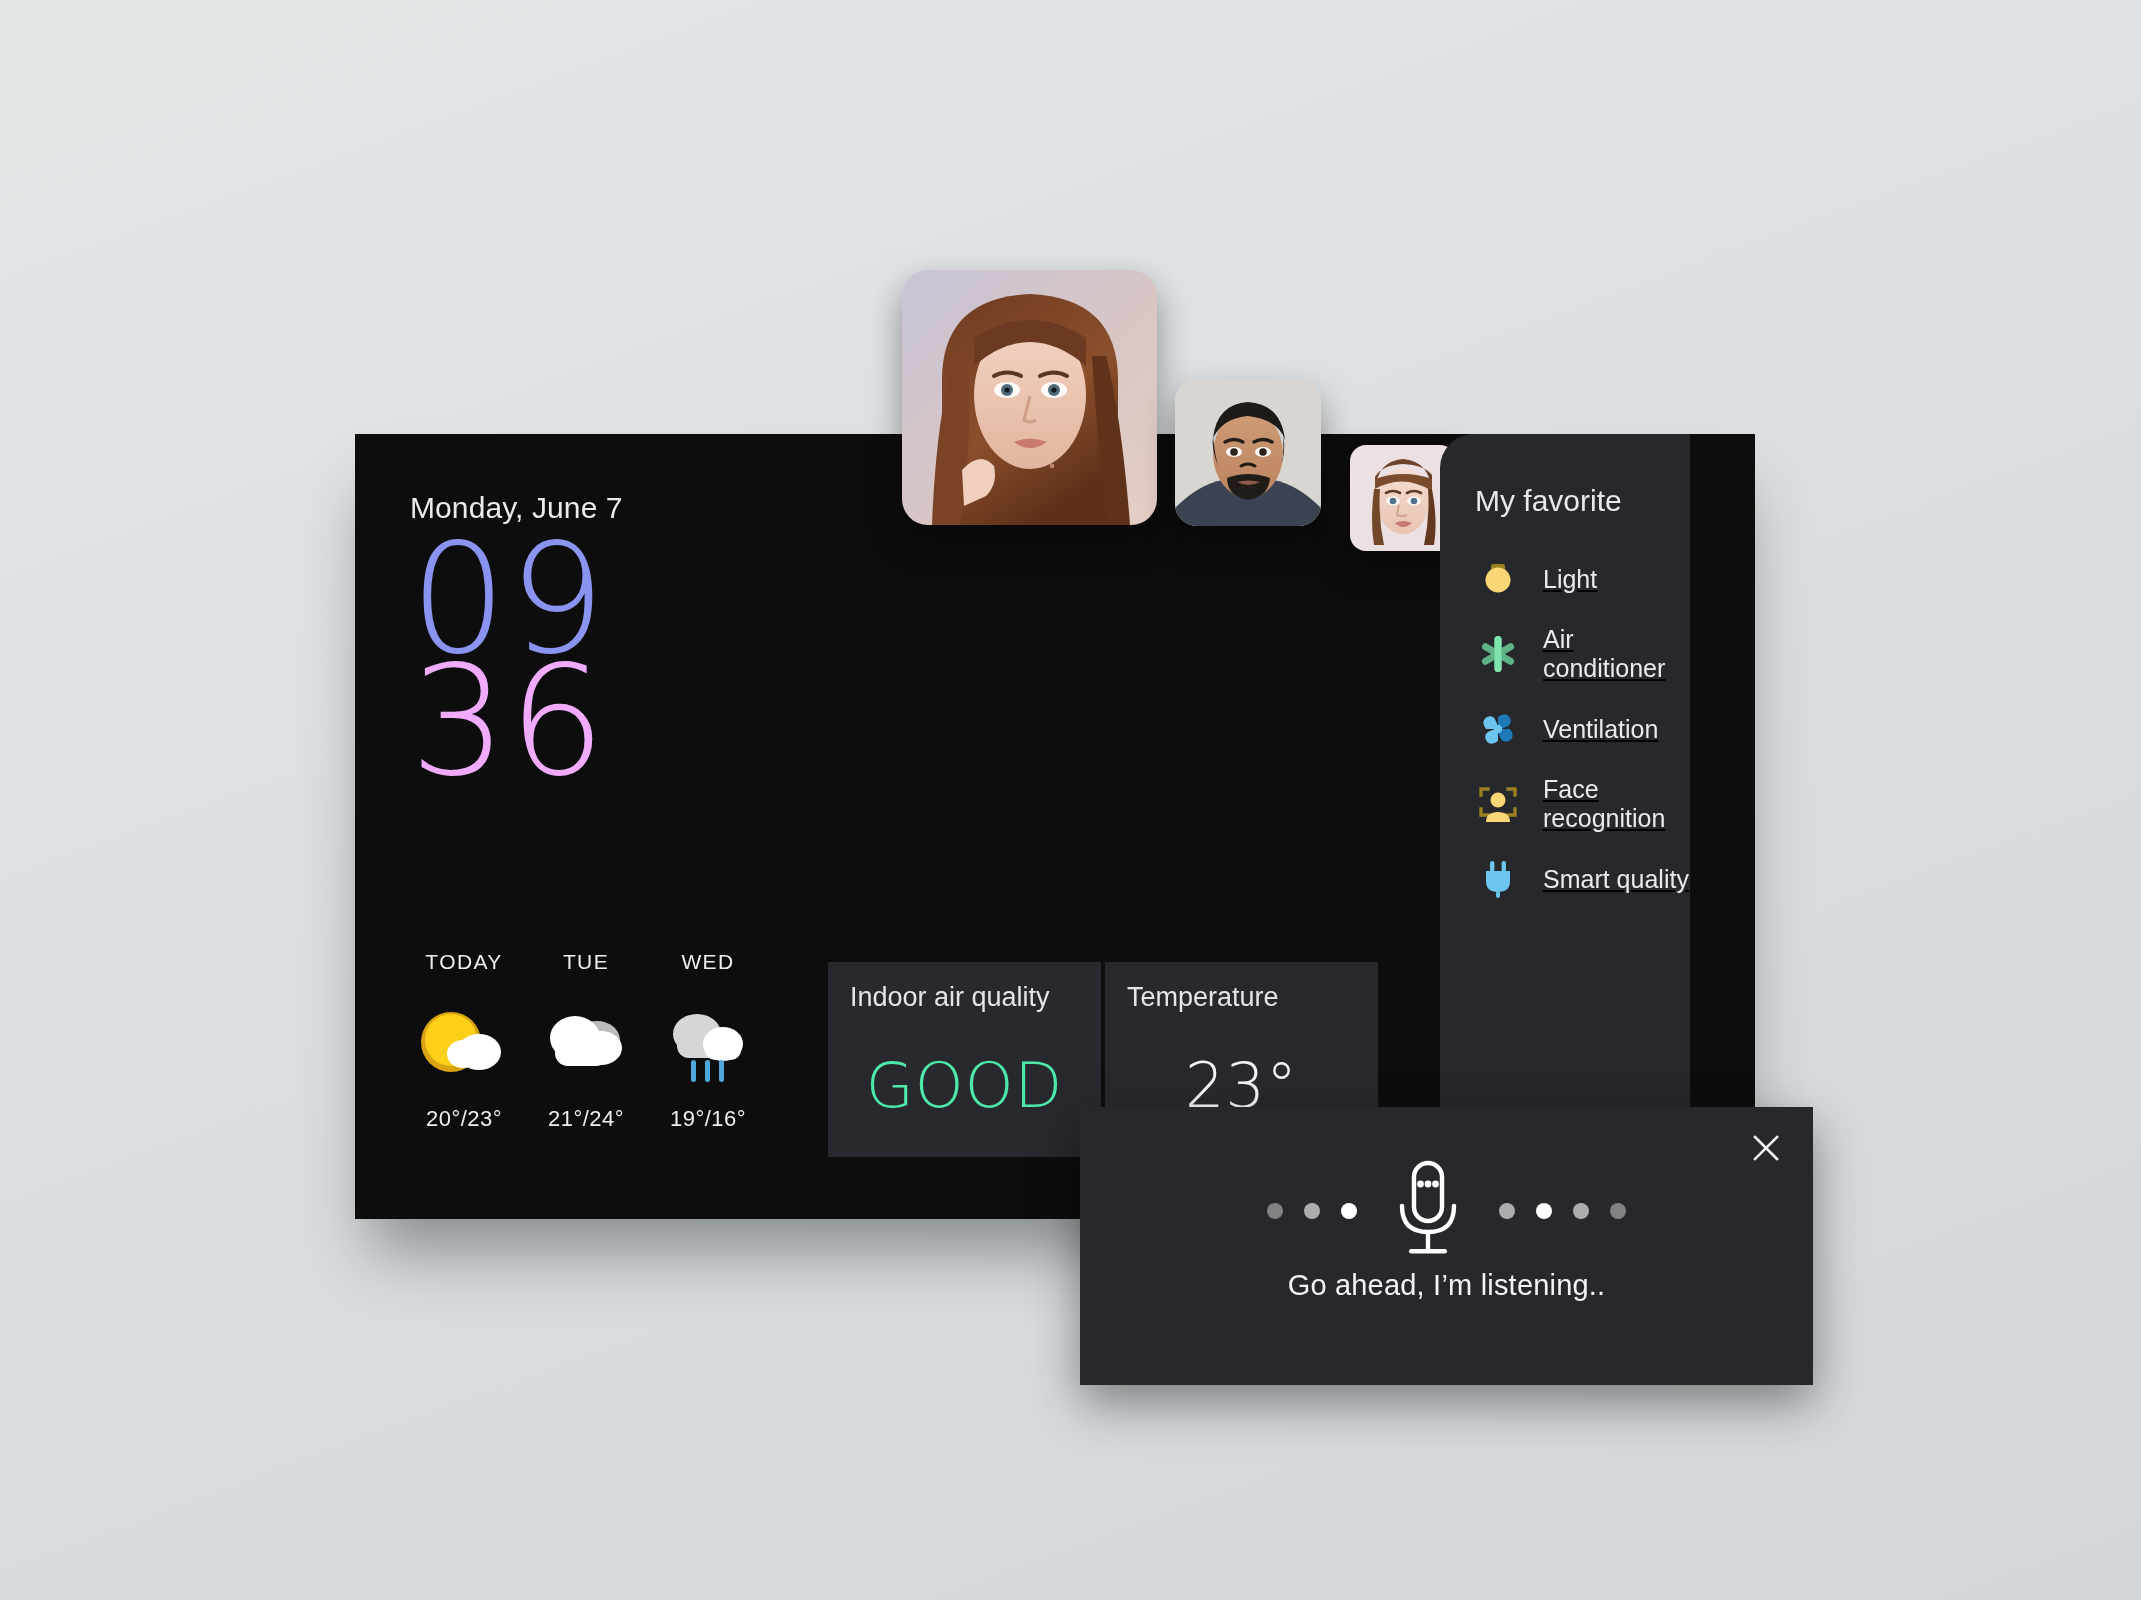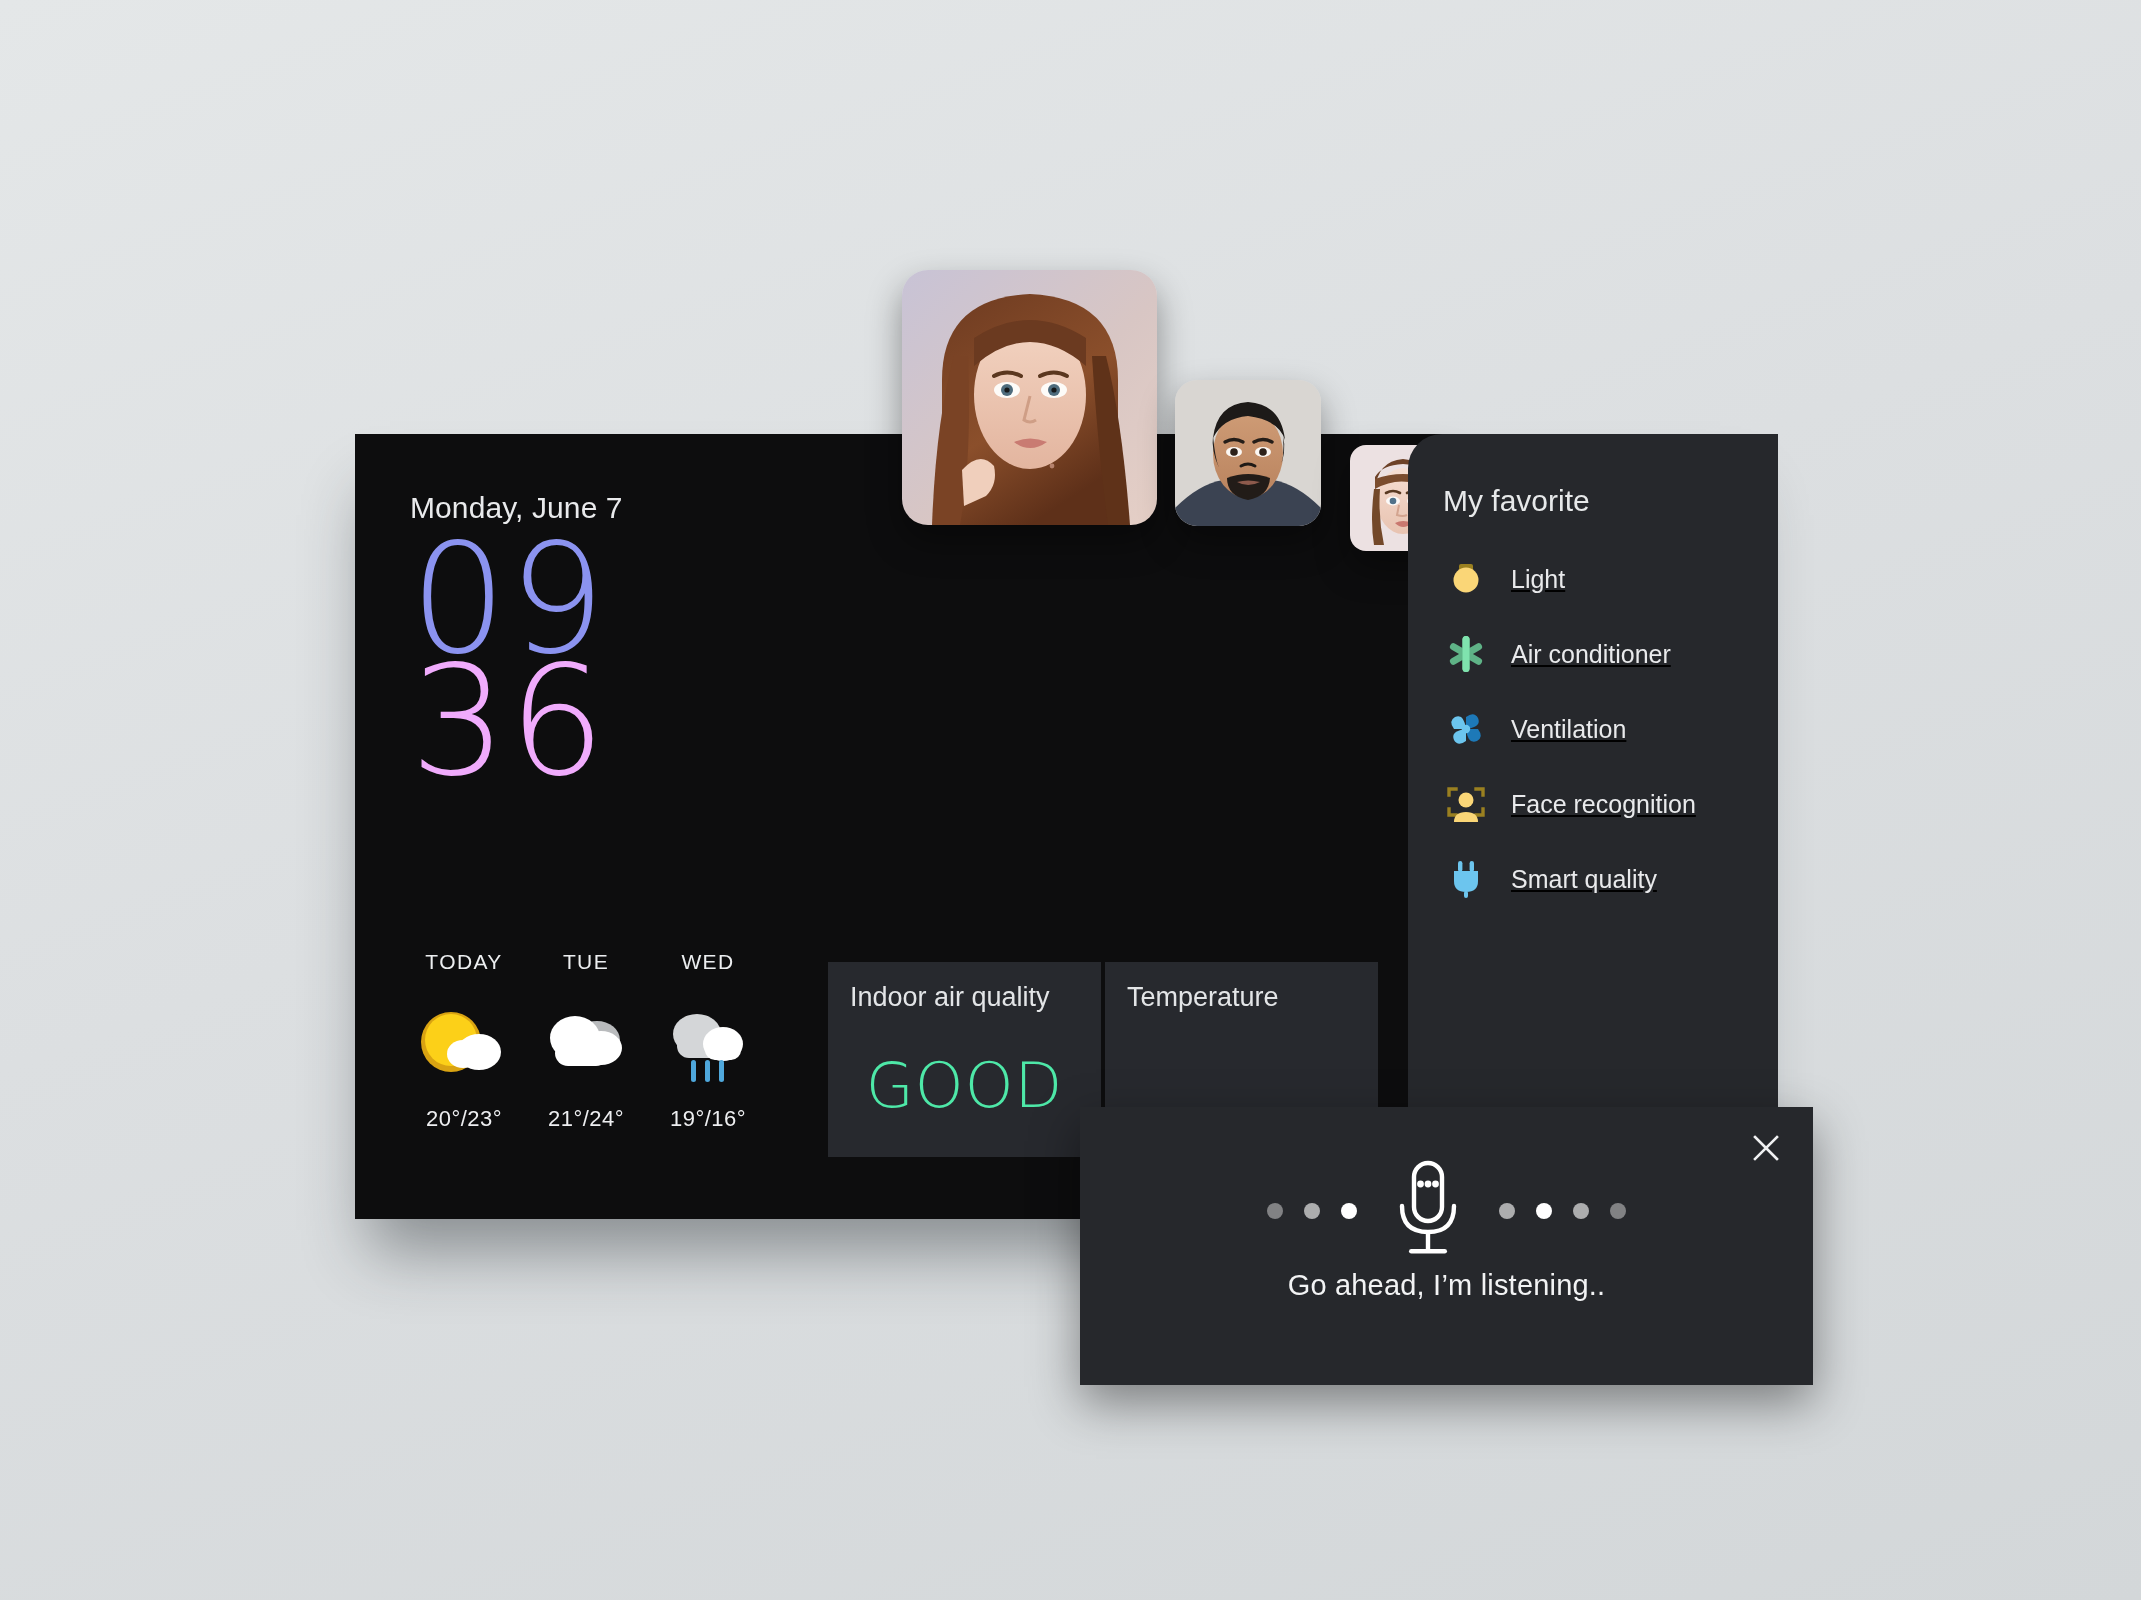--- a/index.html
+++ b/index.html
@@ -74,22 +74,22 @@
     text-align: center; margin-top: 36px;
     font-size: 62px; font-weight: 300; letter-spacing: 1px;
     font-family: "DejaVu Sans", sans-serif;
   }
   .stat-value.good { color: #4ee8a8; }
   .stat-value.temp { color: #f3f4f6; }
 
   
   #sidebar {
     position: absolute;
-    left: 1053px; top: -0px;
-    width: 370px; height: 785px;
+    left: 1085px; top: -0px;
+    width: 250px; height: 785px;
     background: #26282c;
     border-top-left-radius: 34px;
   }
   #sidebar-title {
     font-size: 30px; color: #e7e9ea; font-weight: 400;
     margin: 50px 0 0 35px;
   }
   #fav-list { margin-top: 28px; }
   .fav-item {
     display: flex; align-items: center;
@@ -289,20 +289,21 @@
 
     </div>
 
     <div id="stat-cards">
       <div class="stat-card">
         <div class="stat-title">Indoor air quality</div>
         <div class="stat-value good">GOOD</div>
       </div>
       <div class="stat-card">
         <div class="stat-title">Temperature</div>
+        <div class="stat-value temp">23°</div>
       </div>
     </div>
 
     <div id="sidebar">
       <div id="sidebar-title">My favorite</div>
 
       <div id="fav-list">
 
         <div class="fav-item">
           <span class="fav-icon">

